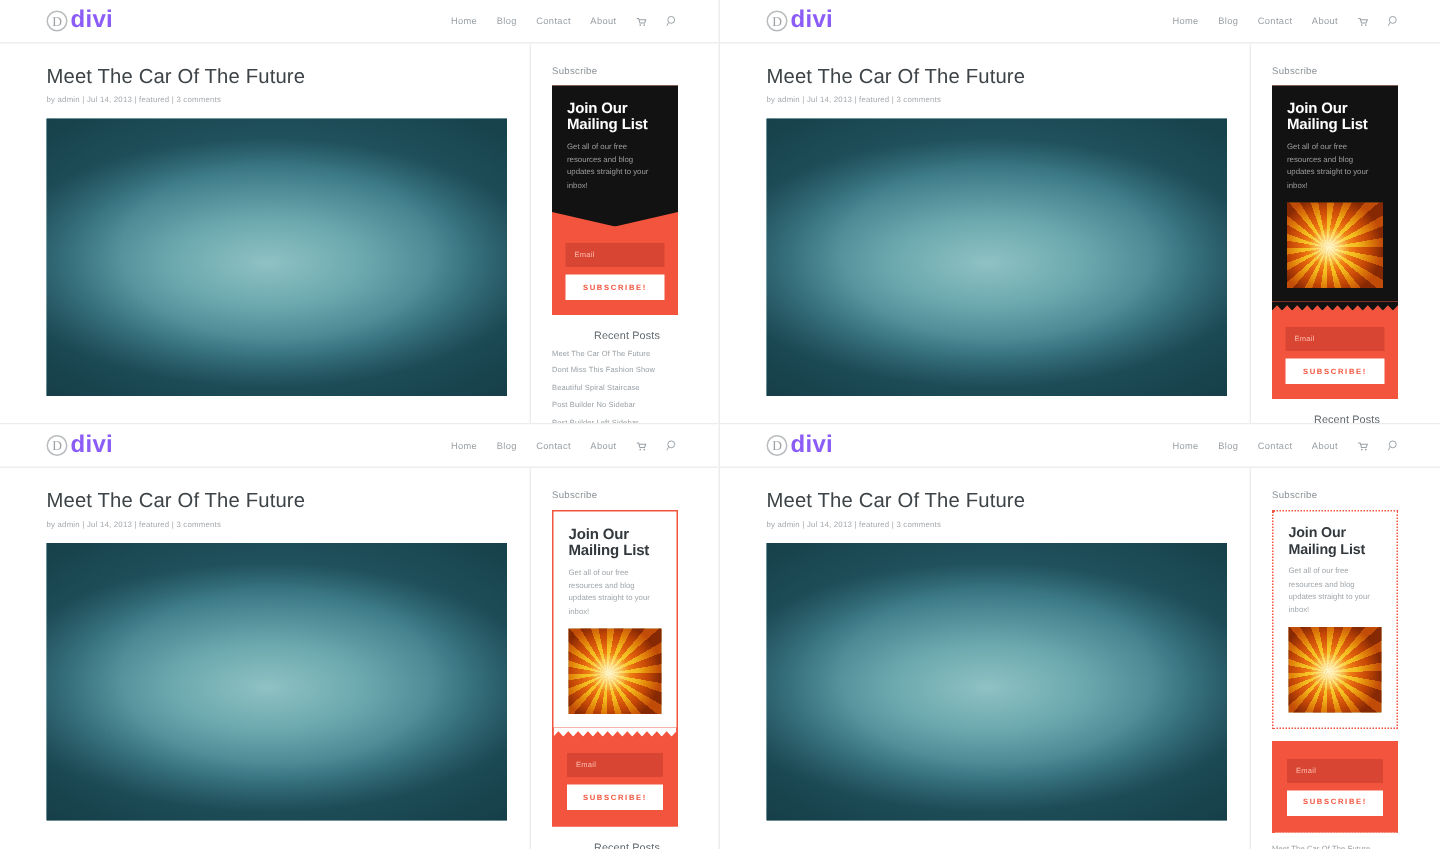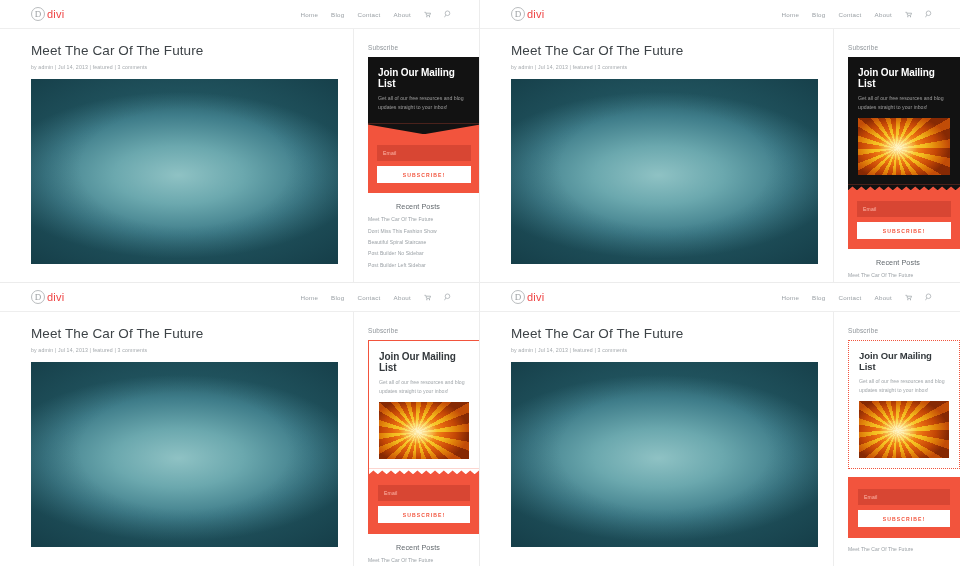--- a/index.html
+++ b/index.html
@@ -17,21 +17,21 @@
   .quad:nth-child(n+3) { border-bottom: none; }
 
   
   .site-header { height: 29px; display: flex; align-items: center;
                  justify-content: space-between; padding: 0 27px 0 31px;
                  border-bottom: 1px solid #eeeeee; background: #fff; }
   .logo { display: flex; align-items: center; gap: 2px; }
   .logo-mark { width: 14px; height: 14px; border: 1px solid #b9bcbe; border-radius: 50%;
                display: flex; align-items: center; justify-content: center;
                font-size: 9px; color: #9ca0a3; line-height: 1; font-family: "Liberation Serif", serif; }
-  .logo-text { font-size: 11px; color: #ef4444; letter-spacing: .2px; }
+  .logo-text { font-size: 16px; color: #8b5cf6; letter-spacing: .2px; font-weight: bold; }
   .nav { display: flex; align-items: center; gap: 13px; }
   .nav-item { font-size: 6.2px; color: #9aa0a5; letter-spacing: .25px; white-space: nowrap; }
   .nav-icon { color: #9aa0a5; display: inline-flex; align-items: center; }
 
   
   .page-body { display: flex; height: 254px; }
   .content { width: 354px; padding: 15px 16px 0 31px; position: relative; }
   .content::after { content:""; position: absolute; right: 0; top: 0; bottom: 0;
                     width: 1px; background: #ededed; }
   .post-title { font-size: 13.5px; font-weight: normal; color: #3d4347;
@@ -49,21 +49,21 @@
      background: radial-gradient(ellipse 75% 70% at 50% 48%, rgba(0,0,0,0) 45%, rgba(10,40,50,.55) 100%); }
 
   
   .sidebar { width: 126px; padding: 15px 12px 0 14px; }
   .widget-title { font-size: 6.4px; color: #8d9398; margin-bottom: 6px; letter-spacing: .2px; }
   .recent-title { font-size: 7.2px; color: #60676c; margin: 9px 0 5px; letter-spacing: .1px; padding-left: 28px; }
   .recent-list { list-style: none; }
   .recent-list li { font-size: 5px; color: #9aa0a5; margin-bottom: 5.4px; letter-spacing: .1px; }
 
   
-  .optin { width: 112px; position: relative; }
+  .optin { width: 84px; position: relative; }
   .optin-top { position: relative; padding: 10px 10px 0; }
   .optin-hd { font-size: 10px; line-height: 1.12; font-weight: bold; letter-spacing: -.1px; }
   .optin-sub { font-size: 5.2px; line-height: 1.62; margin-top: 5px; }
   .optin-bot { background: #f2543d; padding: 11px 9px 10px; }
   .email-field { background: #d84633; color: #ffb9ac; font-size: 5px;
                  padding: 5px 6px; letter-spacing: .2px; }
   .sub-btn { background: #ffffff; color: #f2543d; font-size: 5.1px; font-weight: bold;
              text-align: center; padding: 5.5px 0; letter-spacing: 1.1px; margin-top: 5px; }
 
   

